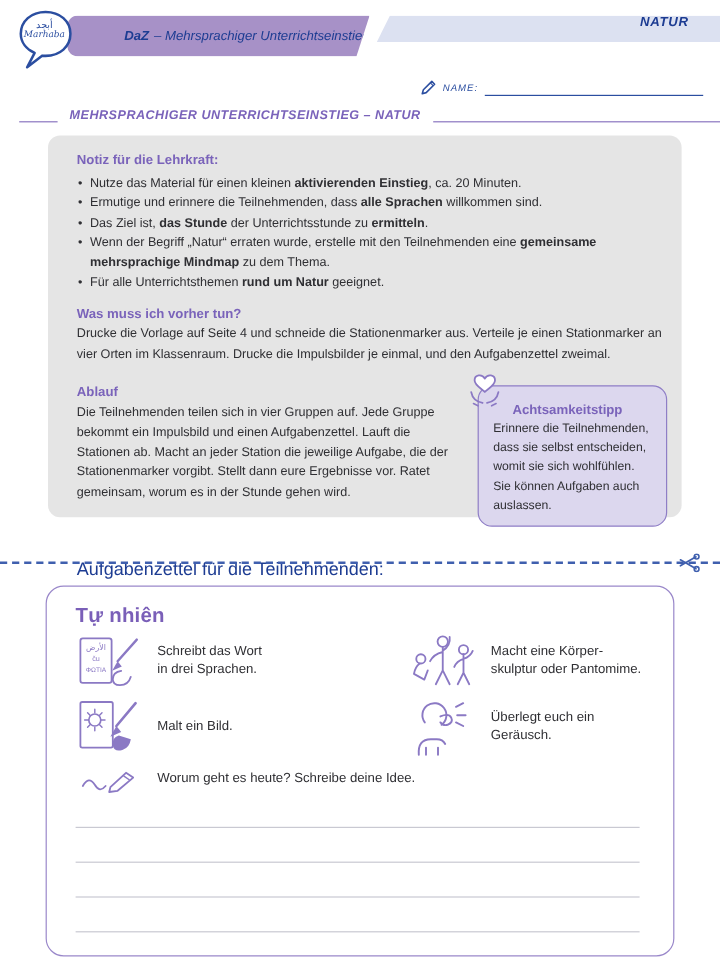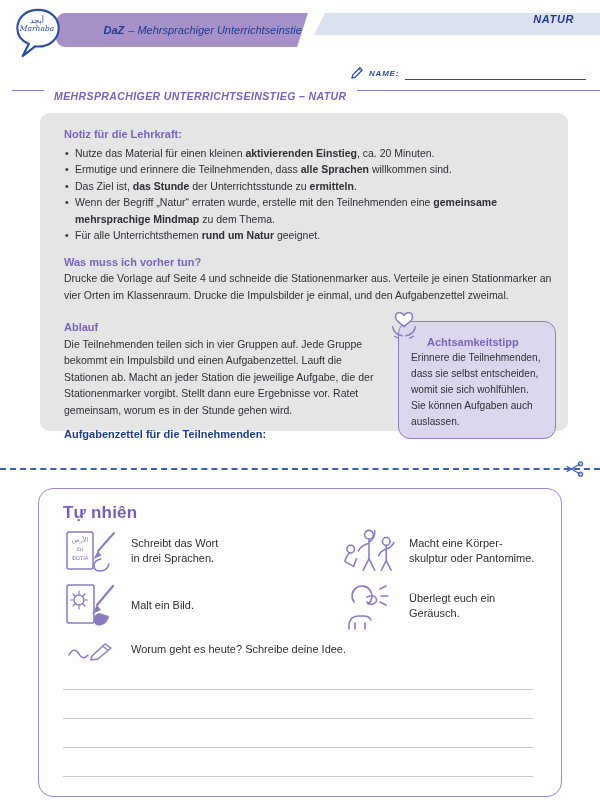--- a/index.html
+++ b/index.html
@@ -45,30 +45,30 @@
   }
   .logo .ar { font-size: 8px; display: block; }
   .logo .script { font-size: 7.5px; font-style: italic; font-family: "DejaVu Serif", serif; display: block; }
   
   .name-row {
     position: absolute; left: 350px; top: 62px; width: 236px; height: 18px;
     display: flex; align-items: flex-end;
   }
   .name-row .pencil { flex: 0 0 auto; margin-right: 4px; }
   .name-row .label {
-    flex: 0 0 auto; font-size: 8px; font-weight: bold; font-style: italic;
+    flex: 0 0 auto; font-size: 8px; font-weight: normal; font-style: italic;
     letter-spacing: 0.8px; color: #2b4ea0; padding-bottom: 2px; margin-right: 6px;
   }
   .name-row .write-line {
     flex: 1 1 auto; height: 13px; border-bottom: 1.3px solid #2b4ea0;
   }
   
   .section-heading {
-    position: absolute; left: 12px; right: 0; top: 90px;
-    display: flex; align-items: flex-start;
+    position: absolute; left: 0; right: 0; top: 90px;
+    display: flex; align-items: flex-end; padding-left: 16px;
   }
   .section-heading .rule-l { width: 32px; height: 0; border-top: 1.6px solid #8a76c0; }
   .section-heading .rule-r { flex: 1; height: 0; border-top: 1.6px solid #8a76c0; }
   .section-heading .txt {
     margin: 0 10px; font-size: 10.5px; font-weight: bold; font-style: italic;
     letter-spacing: 0.4px; color: #7a63ba; white-space: nowrap;
   }
   
   .info-box {
     position: absolute; left: 40px; top: 113px; width: 528px; height: 318px;
@@ -88,22 +88,22 @@
   .tipp-box {
     position: relative; flex: 1 1 auto; margin-left: 12px; margin-top: 2px;
     background: #dcd7ee; border: 1.4px solid #8f7ec6; border-radius: 12px;
     padding: 12px 10px 8px 12px;
     font-size: 10.2px; line-height: 16px;
   }
   .tipp-box .p-head { padding-left: 16px; display: block; }
   .tipp-heart { position: absolute; left: -12px; top: -15px; }
   
   .cutout-label {
-    position: absolute; left: 64px; top: 428px;
-    font-size: 11px; font-weight: bold; color: #1d3c92;
+    position: absolute; left: 64px; top: 466px;
+    font-size: 15px; font-weight: normal; color: #1d3c92;
   }
   .cut-line {
     position: absolute; left: 0; right: 0; top: 468px;
     border-top: 2px dashed #3f5fae;
   }
   .cut-line .scissors { position: absolute; right: 16px; top: -9px; }
   
   .worksheet {
     position: absolute; left: 38px; top: 488px; width: 524px; height: 309px;
     background: #ffffff; border: 1.6px solid #9a88ca; border-radius: 15px;

